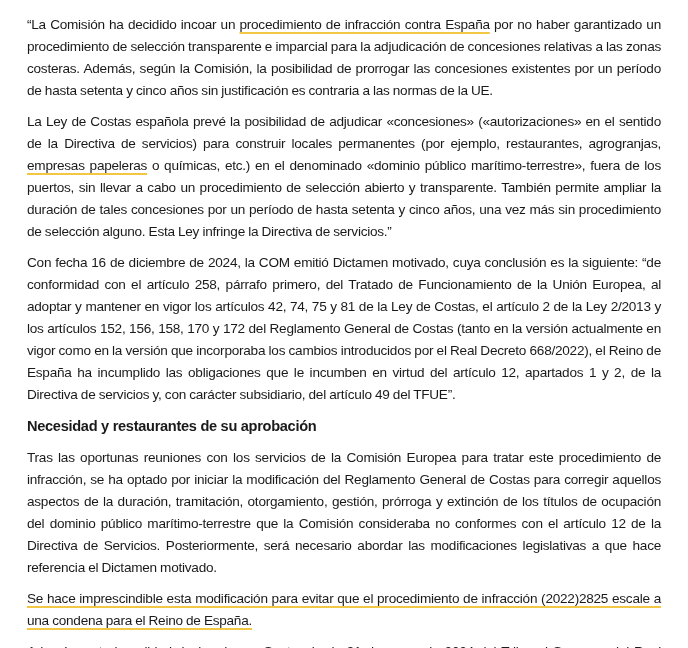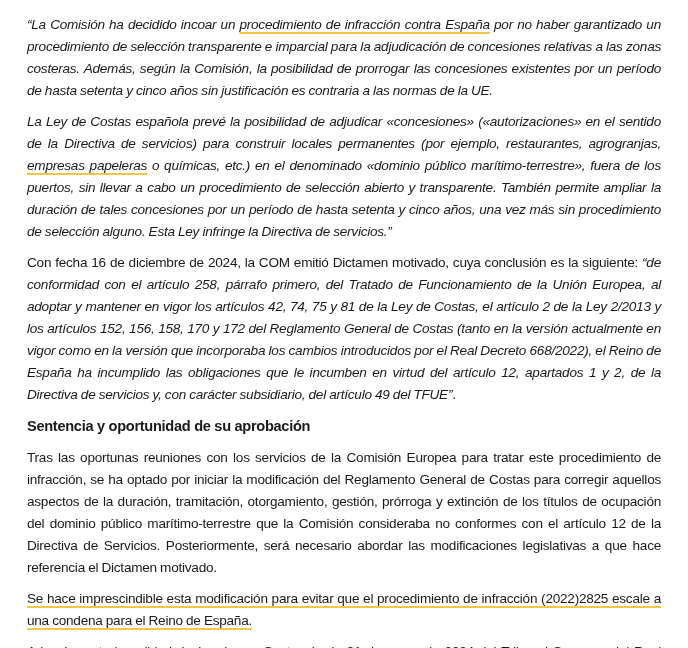--- a/index.html
+++ b/index.html
@@ -22,22 +22,22 @@
       width: 634px;
     }
     p {
       margin: 0 0 9px 0;
       font-size: 13.6px;
       line-height: 22px;
       text-align: justify;
       letter-spacing: -0.25px;
       word-spacing: -0.3px;
     }
-    p.italic { font-style: italic; }
-    p .it { font-style: italic; }
+    p.italic { }
+    p .it { }
     h3 {
       margin: 6px 0 10px 0;
       font-size: 14.6px;
       line-height: 22px;
       font-weight: bold;
       letter-spacing: -0.3px;
     }
     .hl {
       text-decoration: underline;
       text-decoration-color: #f2c744;
@@ -49,21 +49,21 @@
 <body>
 
 <div class="page">
 
   <p class="italic"><span>“La Comisión ha decidido incoar un </span><span class="hl">procedimiento de infracción contra España</span><span> por no haber garantizado un procedimiento de selección transparente e imparcial para la adjudicación de concesiones relativas a las zonas costeras. Además, según la Comisión, la posibilidad de prorrogar las concesiones existentes por un período de hasta setenta y cinco años sin justificación es contraria a las normas de la UE.</span></p>
 
   <p class="italic"><span>La Ley de Costas española prevé la posibilidad de adjudicar «concesiones» («autorizaciones» en el sentido de la Directiva de servicios) para construir locales permanentes (por ejemplo, restaurantes, agrogranjas, </span><span class="hl">empresas papeleras</span><span> o químicas, etc.) en el denominado «dominio público marítimo-terrestre», fuera de los puertos, sin llevar a cabo un procedimiento de selección abierto y transparente. También permite ampliar la duración de tales concesiones por un período de hasta setenta y cinco años, una vez más sin procedimiento de selección alguno. Esta Ley infringe la Directiva de servicios.”</span></p>
 
   <p><span>Con fecha 16 de diciembre de 2024, la COM emitió Dictamen motivado, cuya conclusión es la siguiente: </span><span class="it">“de conformidad con el artículo 258, párrafo primero, del Tratado de Funcionamiento de la Unión Europea, al adoptar y mantener en vigor los artículos 42, 74, 75 y 81 de la Ley de Costas, el artículo 2 de la Ley 2/2013 y los artículos 152, 156, 158, 170 y 172 del Reglamento General de Costas (tanto en la versión actualmente en vigor como en la versión que incorporaba los cambios introducidos por el Real Decreto 668/2022), el Reino de España ha incumplido las obligaciones que le incumben en virtud del artículo 12, apartados 1 y 2, de la Directiva de servicios y, con carácter subsidiario, del artículo 49 del TFUE”</span><span>.</span></p>
 
-  <h3>Sentencia y oportunidad de su aprobación</h3>
+  <h3>Necesidad y restaurantes de su aprobación</h3>
 
   <p>Tras las oportunas reuniones con los servicios de la Comisión Europea para tratar este procedimiento de infracción, se ha optado por iniciar la modificación del Reglamento General de Costas para corregir aquellos aspectos de la duración, tramitación, otorgamiento, gestión, prórroga y extinción de los títulos de ocupación del dominio público marítimo-terrestre que la Comisión consideraba no conformes con el artículo 12 de la Directiva de Servicios. Posteriormente, será necesario abordar las modificaciones legislativas a que hace referencia el Dictamen motivado.</p>
 
   <p><span class="hl">Se hace imprescindible esta modificación para evitar que el procedimiento de infracción (2022)2825 escale a una condena para el Reino de España.</span></p>
 
   <p>Además, ante la nulidad declarada por Sentencia de 31 de enero de 2024 del Tribunal Supremo del Real Decreto 668/2022, de 1 de agosto, que modificaba algunos errores del Reglamento General de Costas, se hace necesario corregir errores, disfuncionalidades y erratas.</p>
 
 </div>
 
 </body></html>

